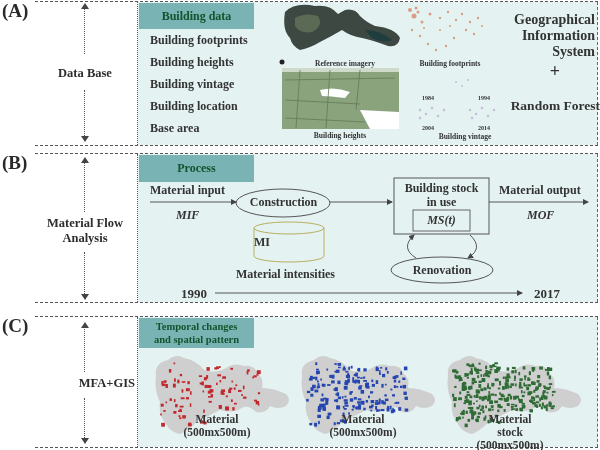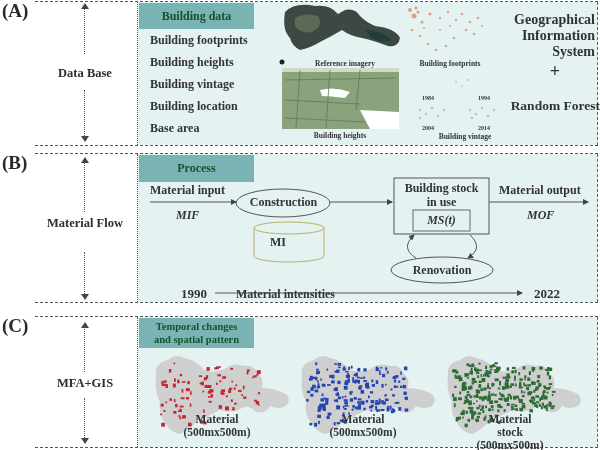--- a/index.html
+++ b/index.html
@@ -134,20 +134,21 @@
 <div class="hline" style="top:153px;"></div>
 <div class="area" style="top:154px;height:148px;"></div>
 <div class="vline" style="top:154px;height:148px;"></div>
 <div class="hline" style="top:302px;"></div>
 
 <div class="panel-letter" style="top:152px;">(B)</div>
 <div class="sidearrow" style="top:162px;height:50px;"></div>
 <div class="arr-up" style="top:157px;"></div>
 <div class="side-label" style="top:216px;">
   <div>Material Flow</div>
+  <div>Analysis</div>
 </div>
 <div class="sidearrow" style="top:252px;height:44px;"></div>
 <div class="arr-down" style="top:294px;"></div>
 
 <div class="teal-head" style="left:139px;top:155px;width:115px;height:27px;line-height:27px;">Process</div>
 
 <svg width="600" height="450">
   <defs>
     <marker id="ah" markerWidth="6" markerHeight="6" refX="5" refY="3" orient="auto">
       <path d="M0,0 L6,3 L0,6 Z" fill="#444"></path>
@@ -174,35 +175,35 @@
 <div class="flow-text" style="left:150px;top:183px;">Material input</div>
 <div class="flow-text ital" style="left:176px;top:208px;">MIF</div>
 <div class="flow-text" style="left:246px;top:195px;width:75px;text-align:center;">Construction</div>
 <div class="flow-text" style="left:394px;top:181px;width:95px;text-align:center;line-height:14px;">
   <div>Building stock</div>
   <div>in use</div>
 </div>
 <div class="flow-text ital" style="left:413px;top:213px;width:57px;text-align:center;">MS(t)</div>
 <div class="flow-text" style="left:499px;top:183px;">Material output</div>
 <div class="flow-text ital" style="left:527px;top:208px;">MOF</div>
-<div class="flow-text" style="left:254px;top:235px;width:48px;text-align:center;">MI</div>
-<div class="flow-text" style="left:236px;top:267px;margin-top:20px;">Material intensities</div>
+<div class="flow-text" style="left:254px;top:235px;width:48px;">MI</div>
+<div class="flow-text" style="left:236px;top:267px;">Material intensities</div>
 <div class="flow-text" style="left:391px;top:263px;width:102px;text-align:center;">Renovation</div>
 <div class="flow-text" style="left:181px;top:286px;font-size:13px;">1990</div>
-<div class="flow-text" style="left:534px;top:286px;font-size:13px;">2022</div>
+<div class="flow-text" style="left:534px;top:286px;font-size:13px;">2017</div>
 
 <div class="hline" style="top:316px;"></div>
 <div class="area" style="top:317px;height:130px;"></div>
 <div class="vline" style="top:317px;height:130px;"></div>
 <div class="hline" style="top:447px;"></div>
 
 <div class="panel-letter" style="top:315px;">(C)</div>
 <div class="sidearrow" style="top:327px;height:45px;"></div>
 <div class="arr-up" style="top:322px;"></div>
-<div class="side-label" style="top:376px;">MFA+GIS</div>
+<div class="side-label" style="top:376px;text-align:right;">MFA+GIS</div>
 <div class="sidearrow" style="top:398px;height:42px;"></div>
 <div class="arr-down" style="top:438px;"></div>
 
 <div class="teal-head" style="left:139px;top:318px;width:115px;height:28px;line-height:13px;font-size:10.5px;padding-top:2px;">
   <div>Temporal changes</div>
   <div>and spatial pattern</div>
 </div>
 
 <svg width="600" height="450" id="maps-svg">
     <g transform="translate(146,348)">

